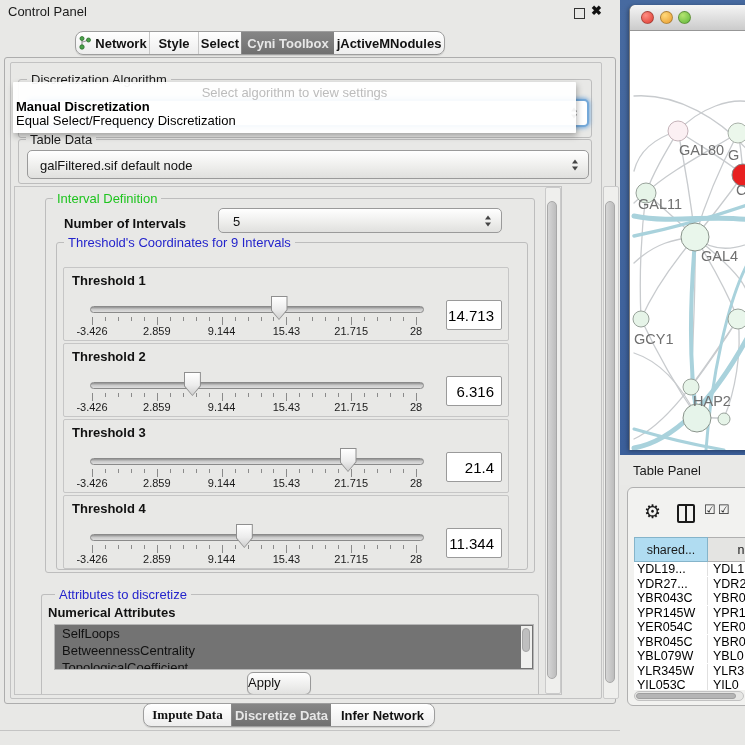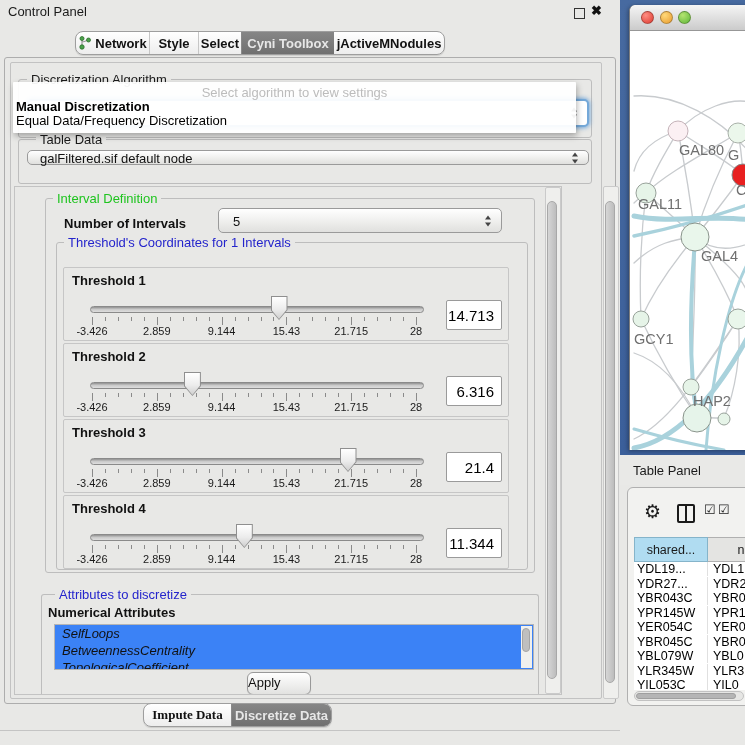--- a/index.html
+++ b/index.html
@@ -73,22 +73,22 @@
   .thumb-o{position:absolute;top:28px;width:17px;height:24px;z-index:3;
     clip-path:polygon(0 0,100% 0,100% 58%,50% 100%,0 58%);background:#8f8f8f;}
   .thumb-i{position:absolute;left:1px;top:1px;width:15px;height:22px;
     clip-path:polygon(0 0,100% 0,100% 58%,50% 100%,0 58%);
     background:linear-gradient(180deg,#ffffff,#ececec 55%,#cfcfcf);}
   .thr-value{position:absolute;left:382px;top:32px;width:56px;height:30px;background:#fff;
     border:1px solid #9a9a9a;border-radius:2px;font-size:15px;color:#000;text-align:right;
     line-height:30px;padding-right:7px;box-sizing:border-box;}
 
   
-  .attr-list{position:absolute;left:12px;top:29px;width:478px;height:44px;background:#3b82f6;
-    border:1px solid #b5b5b5;overflow:hidden;font-style:italic;}
+  .attr-list{position:absolute;left:12px;top:29px;width:478px;height:44px;background:#737373;
+    border:1px solid #b5b5b5;overflow:hidden;}
   .attr-item{font-size:13px;color:#111;padding:1px 0 1px 7px;white-space:nowrap;}
   .list-sb{position:absolute;right:1px;top:1px;width:11px;height:42px;background:#f0f0ee;}
   .list-sb .thumb{position:absolute;left:1px;top:2px;width:8px;height:24px;border-radius:4px;
     background:#bfbfbf;border:1px solid #a5a5a5;box-sizing:border-box;}
 
   .apply-btn{left:232px;top:485px;width:62px;height:21px;border:1px solid #999;border-radius:6px;
     background:linear-gradient(180deg,#ffffff,#e2e2e0);font-size:13px;color:#111;
     line-height:20px;box-shadow:0 1px 1px rgba(0,0,0,0.1);}
 
   
@@ -169,44 +169,44 @@
   <span class="gtitle black" style="left:8px;">Discretization Algorithm</span>
   <div class="combo focus" style="position:absolute;left:8px;top:19px;width:562px;height:28px;">
     <span class="spin"></span>
   </div>
 </div>
 
 <div class="abs popup">
   <div class="ph">Select algorithm to view settings</div>
   <div id="popupItems">
       <div class="item b" style="top: 17px;">Manual Discretization</div>
-      <div class="item" style="top: 31px;">Equal Data/Frequency Discretization</div>
+      <div class="item" style="top: 31px;">Equal Select/Frequency Discretization</div>
     </div>
 </div>
 
 <div class="abs group" style="left:18px;top:139px;width:572px;height:43px;">
-  <span class="gtitle black" style="left:17px;text-align:center;">Table Data</span>
-  <div class="combo" style="position:absolute;left:8px;top:10px;width:562px;height:15px;">
+  <span class="gtitle black" style="left:7px;text-align:center;">Table Data</span>
+  <div class="combo" style="position:absolute;left:8px;top:10px;width:562px;height:29px;">
     <span class="val">galFiltered.sif default node</span>
     <span class="spin"></span>
   </div>
 </div>
 
 <div class="abs" style="left:14px;top:186px;width:546px;height:507px;border:1px solid #c3c3c3;overflow:hidden;background:#e8e8e6;">
 
   <div class="abs group" style="left:30px;top:11px;width:488px;height:373px;">
     <span class="gtitle green" style="left:7px;">Interval Definition</span>
     <div class="abs" style="left:18px;top:17px;font-size:13px;font-weight:700;color:#111;">Number of Intervals</div>
     <div class="combo" style="position:absolute;left:172px;top:9px;width:284px;height:25px;">
       <span class="val" style="left:14px;">5</span>
       <span class="spin"></span>
     </div>
 
     <div class="abs group" style="left:10px;top:43px;width:470px;height:326px;">
-      <span class="gtitle blue" style="left:7px;">Threshold's Coordinates for 1 Intervals</span>
+      <span class="gtitle blue" style="left:7px;">Threshold's Coordinates for 9 Intervals</span>
       <div id="thresholdRows">
           <div class="thr-row" style="top: 24px;">
             <div class="thr-label">Threshold 1</div>
             <div class="track"></div>
             <div class="ticks">
               <div class="tick" style="left: 0px; height: 8px;"></div>
               <div class="tick" style="left: 13px; height: 4px;"></div>
               <div class="tick" style="left: 25.9px; height: 4px;"></div>
               <div class="tick" style="left: 38.9px; height: 4px;"></div>
               <div class="tick" style="left: 51.8px; height: 4px;"></div>
@@ -406,20 +406,23 @@
 <div class="abs vsb" style="left:603px;top:186px;width:14px;height:511px;">
   <div class="thumb" style="top:14px;height:482px;"></div>
 </div>
 
 <div class="abs tabbar" id="bottomTabs">
     <div class="tabseg" style="width: 87px; font-family: Liberation Serif, serif;">
       <span>Impute Data</span>
     </div>
     <div class="tabseg sel" style="width: 100px;">
       <span>Discretize Data</span>
+    </div>
+    <div class="tabseg" style="width: 103px;">
+      <span>Infer Network</span>
     </div>
   </div>
 
 <div class="abs desktop">
   <div class="net-window">
     <div class="net-titlebar">
       <div class="light red"></div>
       <div class="light yellow"></div>
       <div class="light green"></div>
     </div>

